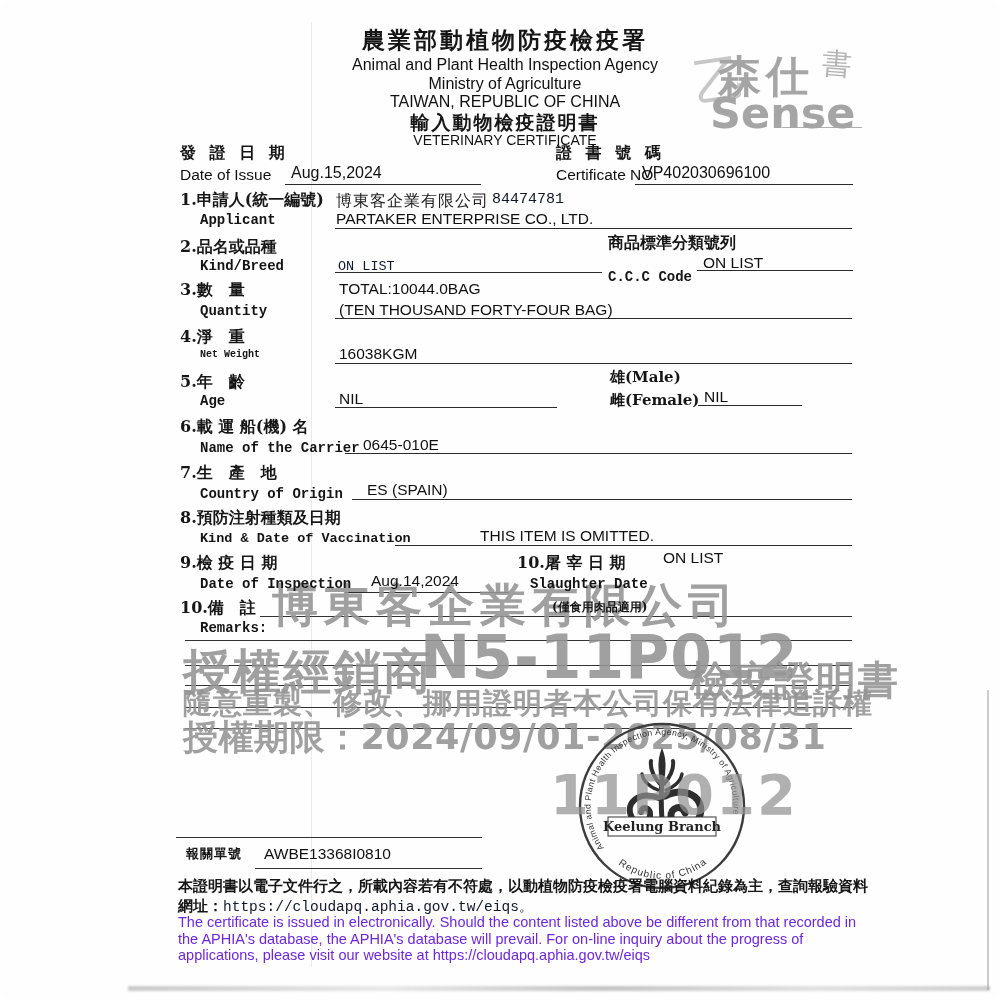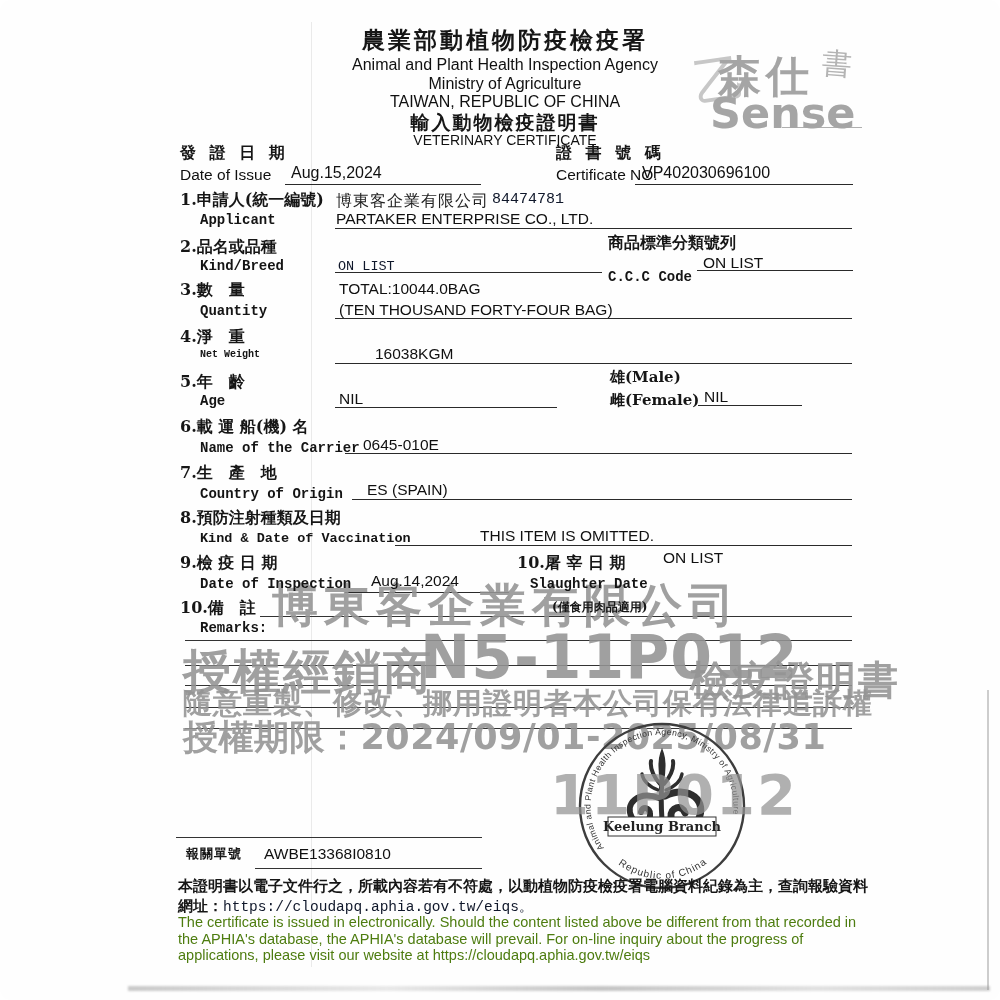--- a/index.html
+++ b/index.html
@@ -16,21 +16,21 @@
   .rule { position:absolute; border-bottom:1.4px solid #333; height:1px; z-index:1; }
   .center { left:175px; width:660px; text-align:center; }
   .wm { font-family:"DejaVu Sans", sans-serif; font-weight:bold; color:#949494; z-index:2; opacity:.88; }
   .textlayer { z-index:3; }
   .fold { position:absolute; left:311px; top:22px; width:1px; height:945px; background:rgba(60,60,60,.10); z-index:0; }
   .edge { position:absolute; left:987px; top:690px; width:1.5px; height:300px; background:rgba(60,60,60,.25); z-index:0; }
   .smudge { position:absolute; left:128px; top:986px; width:862px; height:5px;
             background:linear-gradient(90deg, rgba(150,150,150,.5), rgba(170,170,170,.25) 30%, rgba(140,140,140,.5) 55%, rgba(160,160,160,.3) 80%, rgba(150,150,150,.45));
             filter:blur(1px); z-index:5; }
   .scribble { font-family:"DejaVu Serif", serif; color:rgba(110,110,110,.38); z-index:1; }
-  .footer-en { white-space:normal; line-height:16.5px; font-size:14.5px; color:#4d7c0f; width:690px; }
+  .footer-en { white-space:normal; line-height:16.5px; font-size:14.5px; color:#6d28d9; width:690px; }
   .seal-wrap { position:absolute; left:556px; top:700px; width:212px; height:212px; z-index:3; }
   .seal-overlay { position:absolute; left:550px; top:762px; font-family:"DejaVu Sans", sans-serif;
                   font-weight:bold; font-size:56px; color:rgba(145,145,145,.72); letter-spacing:2px; z-index:4; }
 </style>
 </head>
 <body>
 
 <div class="page">
   <div class="fold"></div>
   <div class="edge"></div>
@@ -75,21 +75,21 @@
   <div class="uline" style="left:697px; top:270px; width:156px;"></div>
 
   <div class="abs zh textlayer" style="left:180px; top:280px; font-size:16px;">3.數　量</div>
   <div class="abs val textlayer" style="left:339px; top:280px; font-size:15.5px;">TOTAL:10044.0BAG</div>
   <div class="abs en-label textlayer" style="left:200px; top:303px; font-size:14px;">Quantity</div>
   <div class="abs val textlayer" style="left:339px; top:301px; font-size:15.5px;">(TEN THOUSAND FORTY-FOUR BAG)</div>
   <div class="uline" style="left:335px; top:318px; width:517px;"></div>
 
   <div class="abs zh textlayer" style="left:180px; top:327px; font-size:16px;">4.淨　重</div>
   <div class="abs en-label textlayer" style="left:200px; top:349px; font-size:10px;">Net Weight</div>
-  <div class="abs val textlayer" style="left:339px; top:345px; font-size:15.5px;margin-left:36px;">16038KGM</div>
+  <div class="abs val textlayer" style="left:339px; top:345px; font-size:15.5px;">16038KGM</div>
   <div class="uline" style="left:335px; top:363px; width:517px;"></div>
 
   <div class="abs zh textlayer" style="left:180px; top:372px; font-size:16px;">5.年　齡</div>
   <div class="abs zh textlayer" style="left:610px; top:368px; font-size:15px;">雄(Male)</div>
   <div class="abs en-label textlayer" style="left:200px; top:393px; font-size:14px;">Age</div>
   <div class="abs val textlayer" style="left:339px; top:390px; font-size:15.5px;">NIL</div>
   <div class="abs zh textlayer" style="left:610px; top:391px; font-size:15px;">雌(Female)</div>
   <div class="abs val textlayer" style="left:704px; top:388px; font-size:15.5px;">NIL</div>
   <div class="uline" style="left:335px; top:407px; width:222px;"></div>
   <div class="uline" style="left:698px; top:405px; width:104px;"></div>

